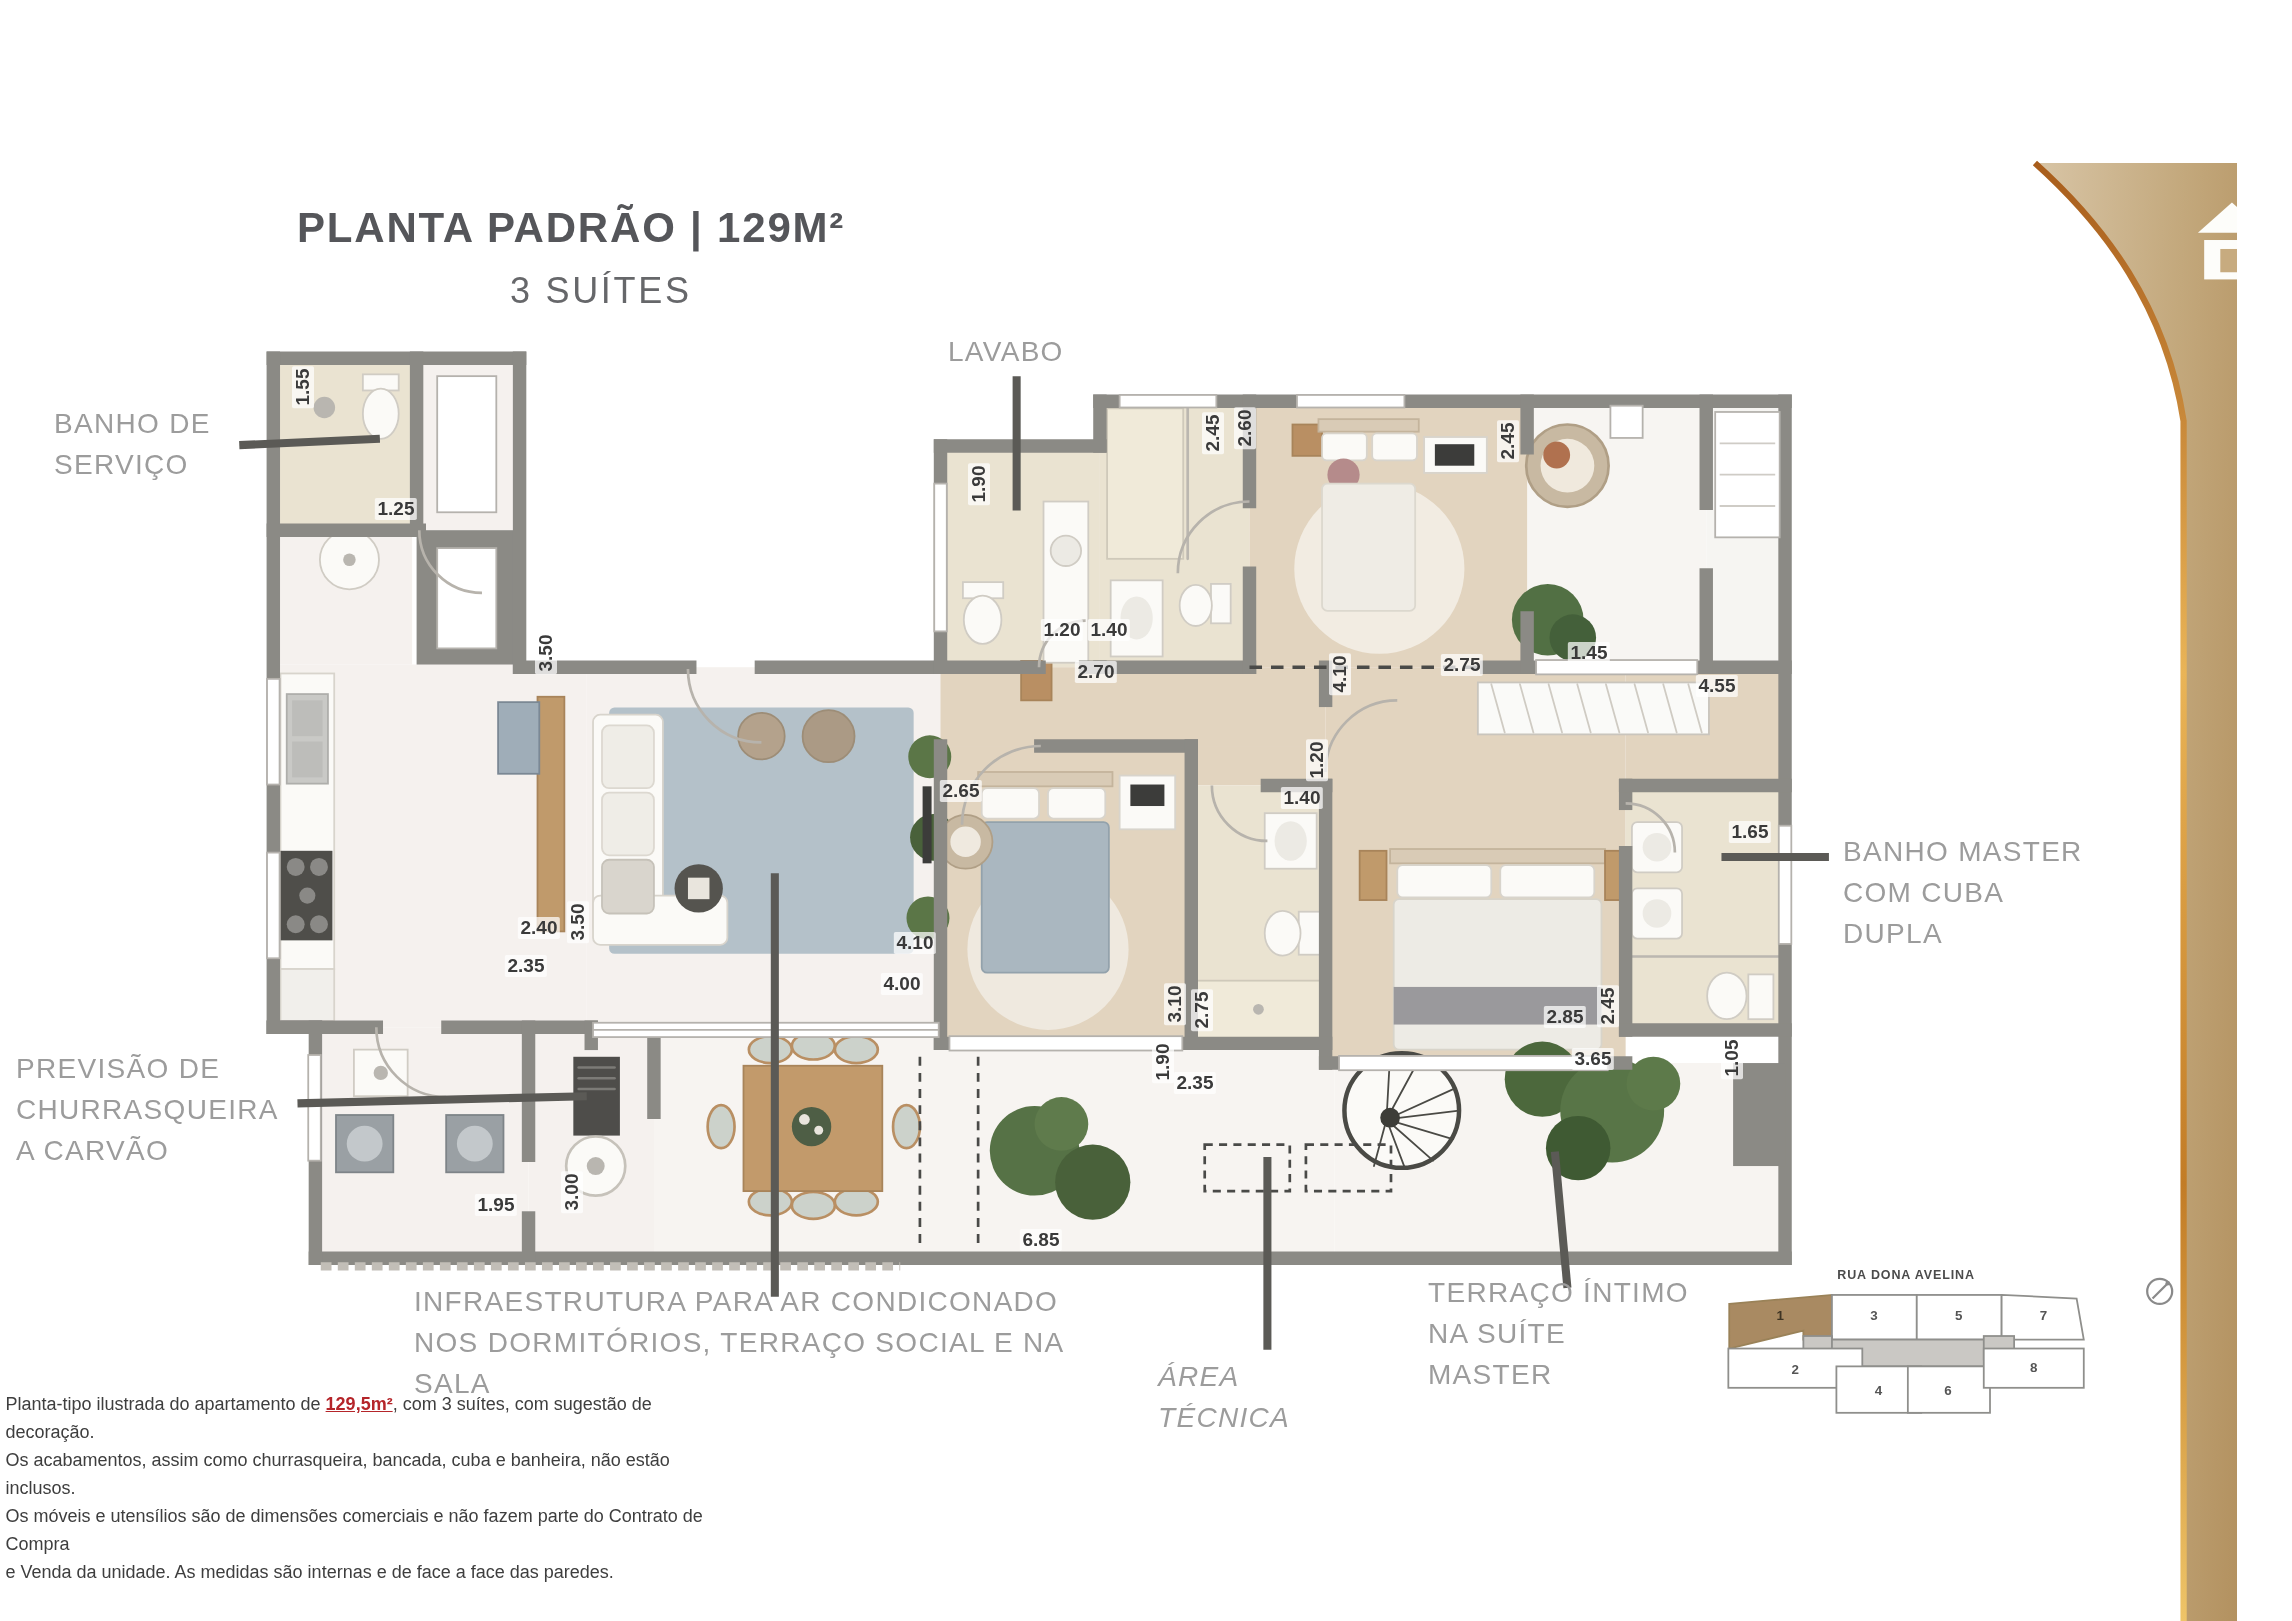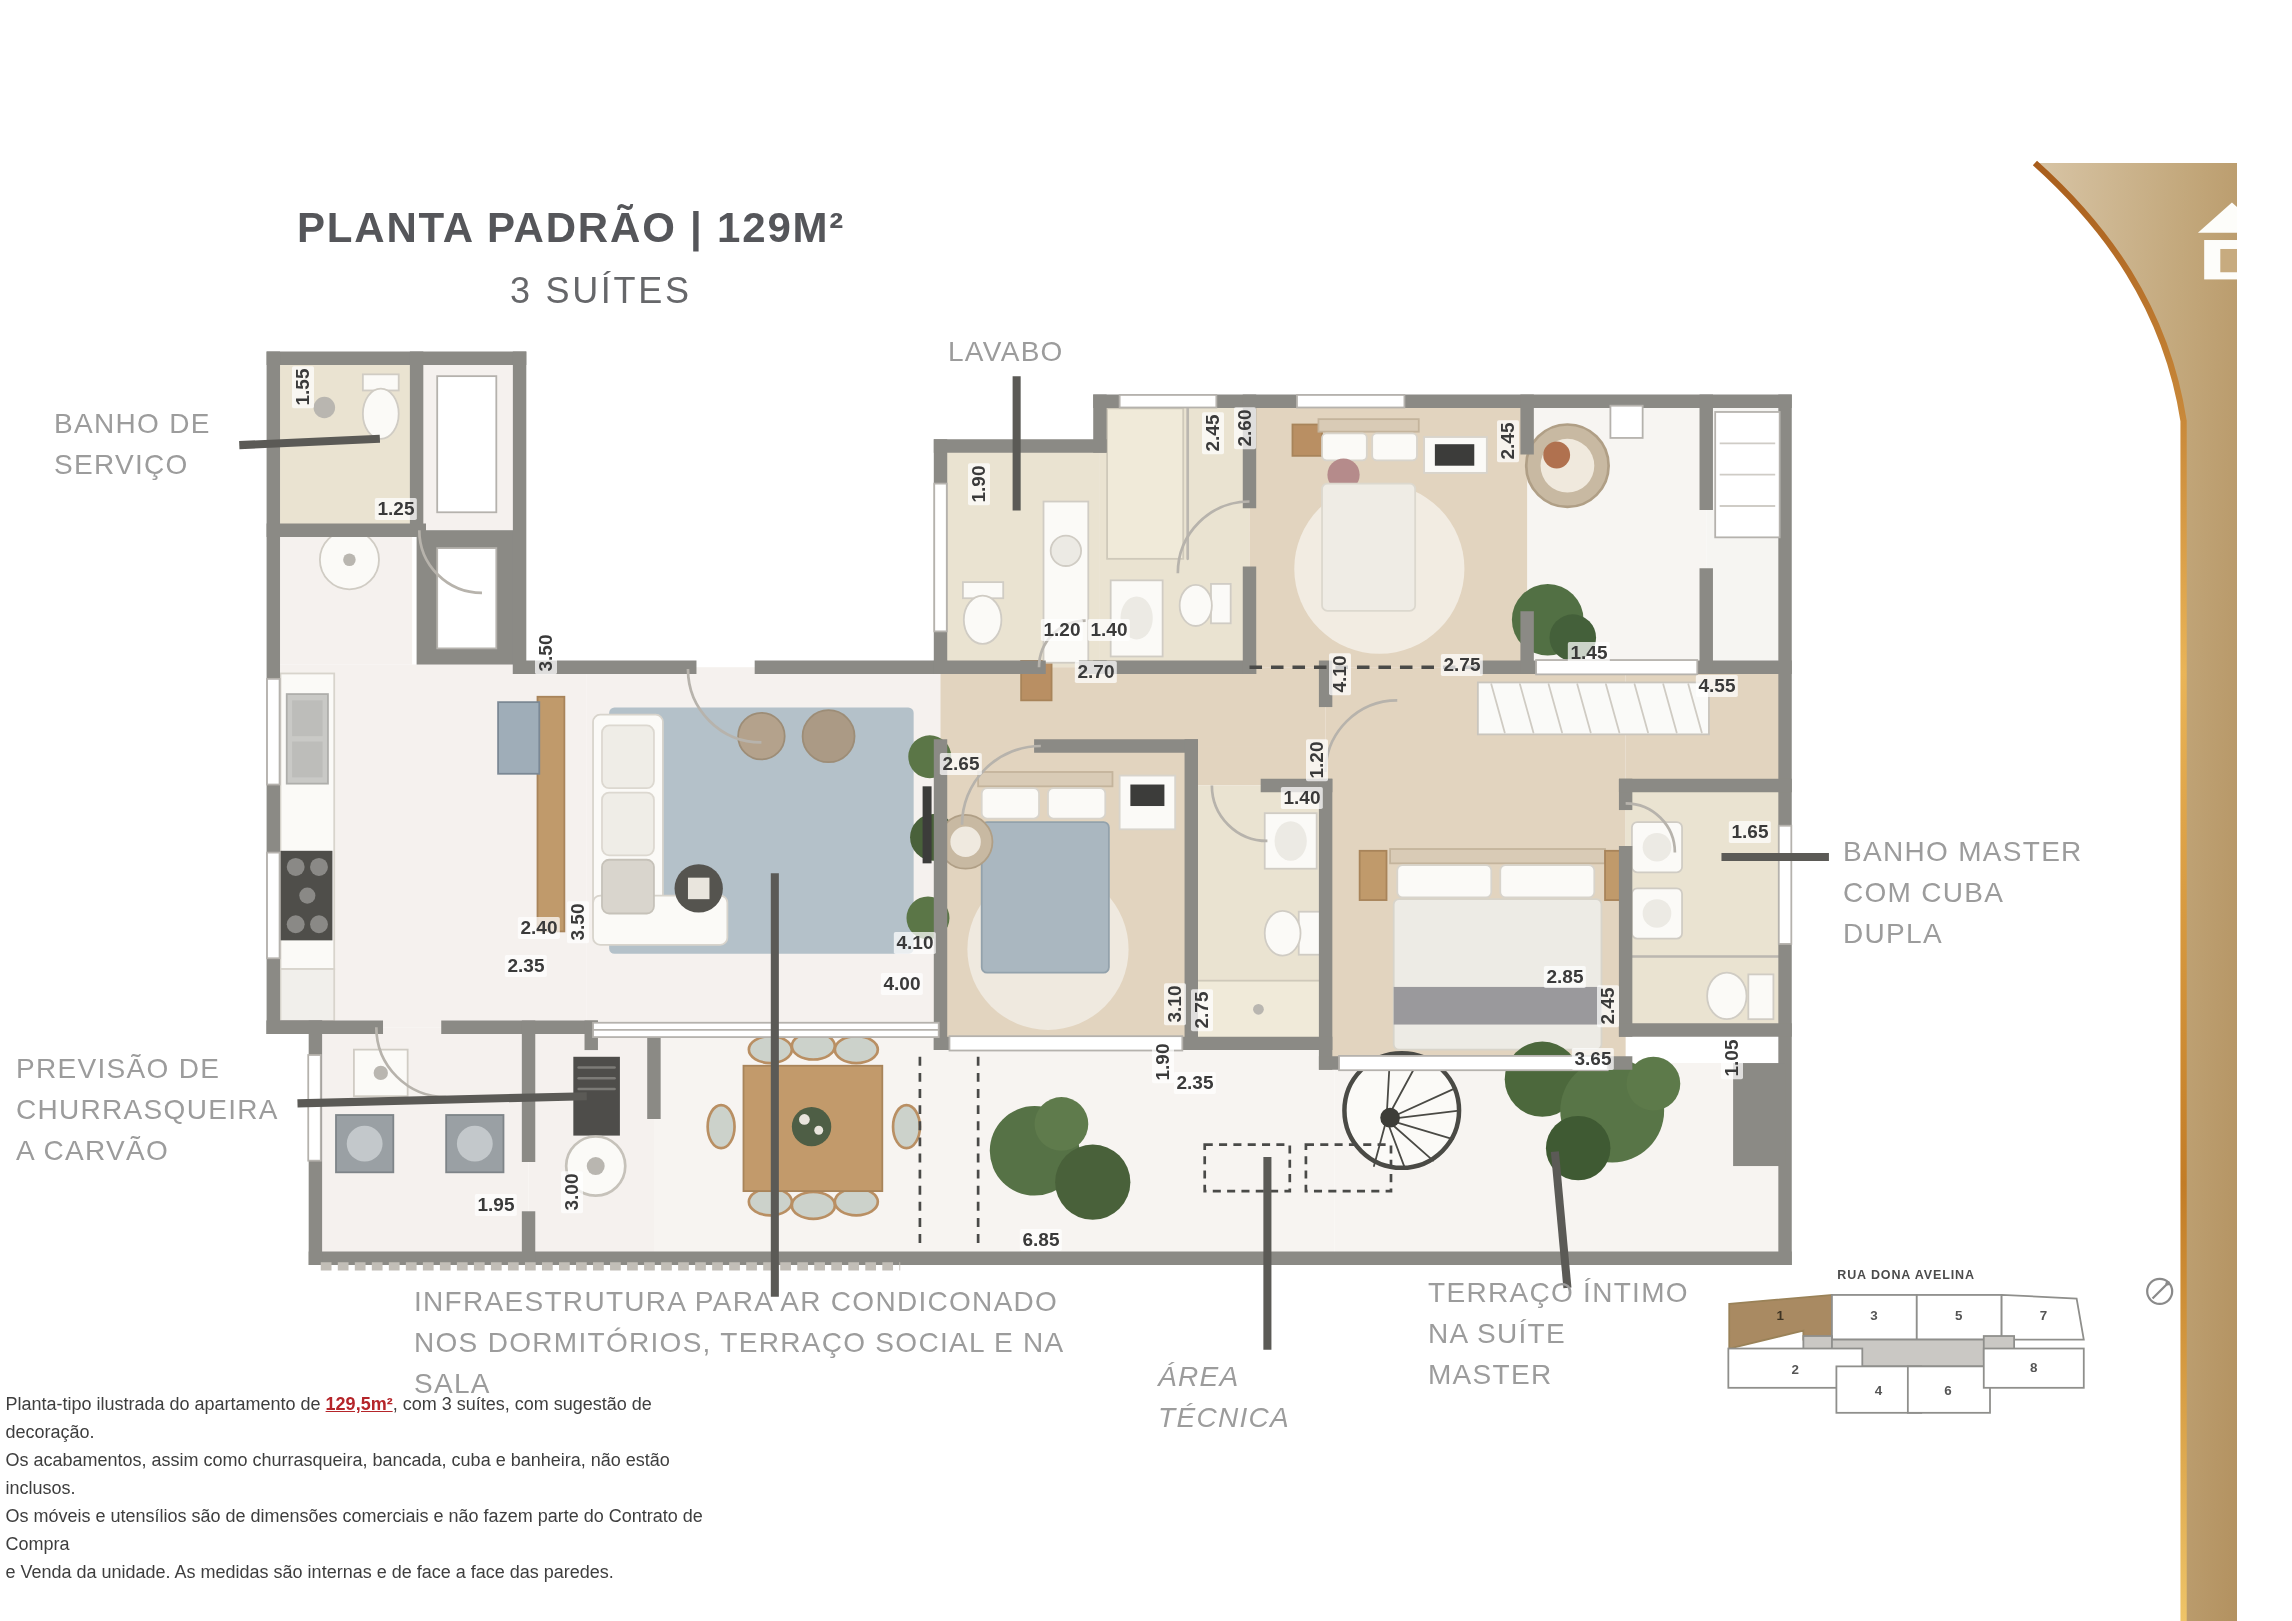--- a/index.html
+++ b/index.html
@@ -439,30 +439,30 @@
       <span class="dim" style="left: 1213px; top: 433px; transform: translate(-50%, -50%) rotate(-90deg); position: absolute;">2.45</span>
       <span class="dim" style="left: 1245px; top: 428px; transform: translate(-50%, -50%) rotate(-90deg); position: absolute;">2.60</span>
       <span class="dim" style="left: 1096px; top: 672px; transform: translate(-50%, -50%) rotate(0deg); position: absolute;">2.70</span>
       <span class="dim" style="left: 1462px; top: 665px; transform: translate(-50%, -50%) rotate(0deg); position: absolute;">2.75</span>
       <span class="dim" style="left: 1508px; top: 441px; transform: translate(-50%, -50%) rotate(-90deg); position: absolute;">2.45</span>
       <span class="dim" style="left: 1589px; top: 653px; transform: translate(-50%, -50%) rotate(0deg); position: absolute;">1.45</span>
       <span class="dim" style="left: 1717px; top: 686px; transform: translate(-50%, -50%) rotate(0deg); position: absolute;">4.55</span>
       <span class="dim" style="left: 1340px; top: 674px; transform: translate(-50%, -50%) rotate(-90deg); position: absolute;">4.10</span>
       <span class="dim" style="left: 1317px; top: 760px; transform: translate(-50%, -50%) rotate(-90deg); position: absolute;">1.20</span>
       <span class="dim" style="left: 1302px; top: 798px; transform: translate(-50%, -50%) rotate(0deg); position: absolute;">1.40</span>
-      <span class="dim" style="left: 961px; top: 764px; transform: translate(-50%, -50%) rotate(0deg); position: absolute;">2.65</span>
+      <span class="dim" style="left: 961px; top: 791px; transform: translate(-50%, -50%) rotate(0deg); position: absolute;">2.65</span>
       <span class="dim" style="left: 546px; top: 653px; transform: translate(-50%, -50%) rotate(-90deg); position: absolute;">3.50</span>
       <span class="dim" style="left: 539px; top: 928px; transform: translate(-50%, -50%) rotate(0deg); position: absolute;">2.40</span>
       <span class="dim" style="left: 578px; top: 922px; transform: translate(-50%, -50%) rotate(-90deg); position: absolute;">3.50</span>
       <span class="dim" style="left: 526px; top: 966px; transform: translate(-50%, -50%) rotate(0deg); position: absolute;">2.35</span>
       <span class="dim" style="left: 915px; top: 943px; transform: translate(-50%, -50%) rotate(0deg); position: absolute;">4.10</span>
       <span class="dim" style="left: 902px; top: 984px; transform: translate(-50%, -50%) rotate(0deg); position: absolute;">4.00</span>
       <span class="dim" style="left: 1175px; top: 1004px; transform: translate(-50%, -50%) rotate(-90deg); position: absolute;">3.10</span>
       <span class="dim" style="left: 1202px; top: 1010px; transform: translate(-50%, -50%) rotate(-90deg); position: absolute;">2.75</span>
-      <span class="dim" style="left: 1565px; top: 977px; transform: translate(-50%, -50%) rotate(0deg); position: absolute;">2.85</span>
+      <span class="dim" style="left: 1565px; top: 1017px; transform: translate(-50%, -50%) rotate(0deg); position: absolute;">2.85</span>
       <span class="dim" style="left: 1608px; top: 1006px; transform: translate(-50%, -50%) rotate(-90deg); position: absolute;">2.45</span>
       <span class="dim" style="left: 1750px; top: 832px; transform: translate(-50%, -50%) rotate(0deg); position: absolute;">1.65</span>
       <span class="dim" style="left: 1593px; top: 1059px; transform: translate(-50%, -50%) rotate(0deg); position: absolute;">3.65</span>
       <span class="dim" style="left: 1732px; top: 1058px; transform: translate(-50%, -50%) rotate(-90deg); position: absolute;">1.05</span>
       <span class="dim" style="left: 1163px; top: 1062px; transform: translate(-50%, -50%) rotate(-90deg); position: absolute;">1.90</span>
       <span class="dim" style="left: 1195px; top: 1083px; transform: translate(-50%, -50%) rotate(0deg); position: absolute;">2.35</span>
       <span class="dim" style="left: 496px; top: 1205px; transform: translate(-50%, -50%) rotate(0deg); position: absolute;">1.95</span>
       <span class="dim" style="left: 572px; top: 1192px; transform: translate(-50%, -50%) rotate(-90deg); position: absolute;">3.00</span>
       <span class="dim" style="left: 1041px; top: 1232px; transform: translate(-50%, -50%) rotate(0deg); position: absolute; margin-top: 8px;">6.85</span>
     </div>

